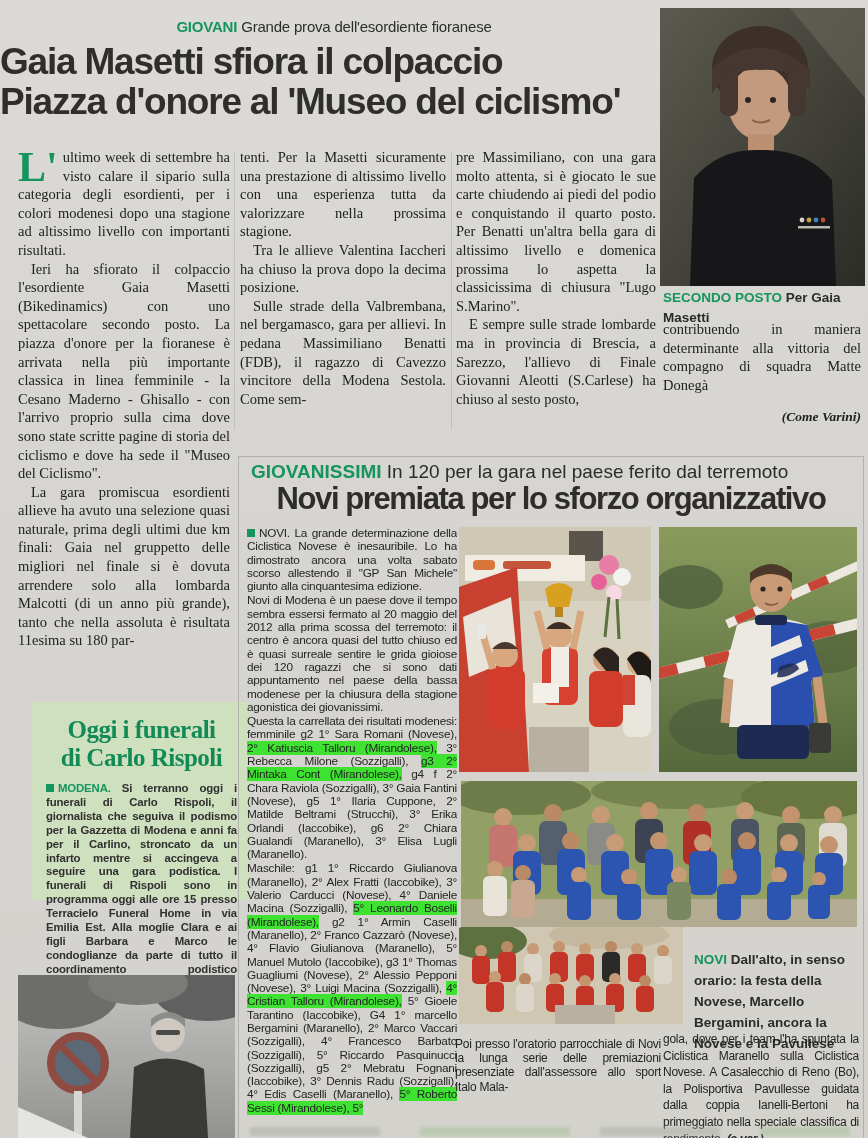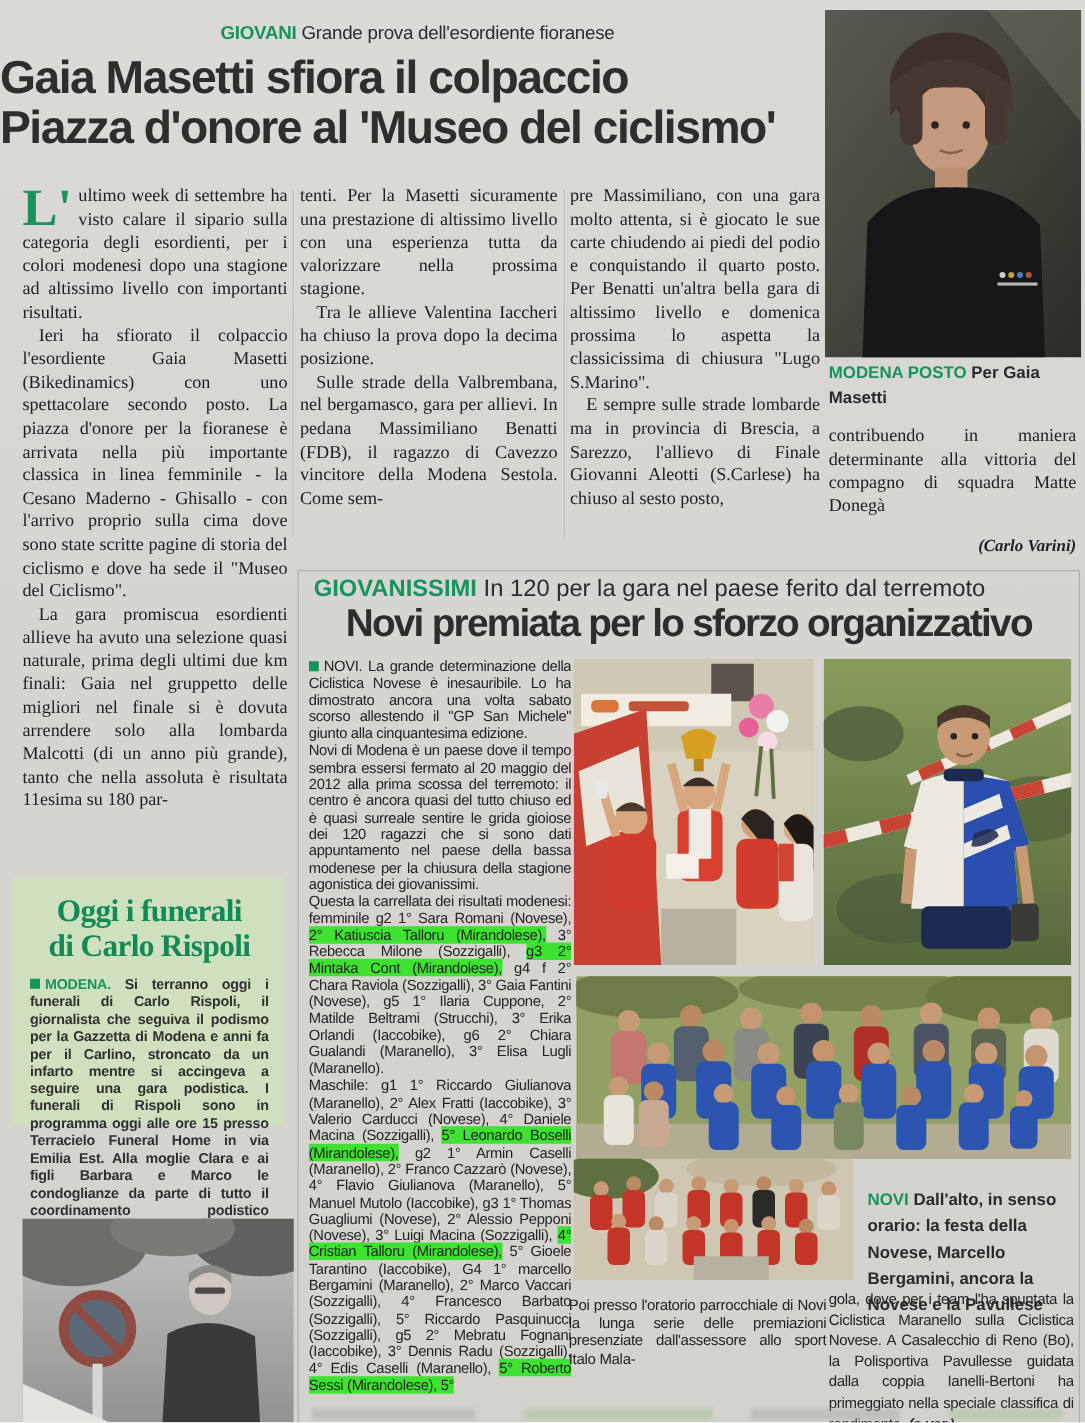--- a/index.html
+++ b/index.html
@@ -20,21 +20,21 @@
   .a1col p.ind{text-indent:13px;}
   .dropcap{float:left;font-size:42px;line-height:34px;font-weight:700;color:#15945c;
     padding:2px 5px 0 0;font-family:"Liberation Serif",serif;}
   .byline{margin-top:14px;text-align:right;font-weight:700;font-style:italic;font-size:13.5px;}
   .vrule{position:absolute;width:1px;background:rgba(0,0,0,0.10);}
   
   .cap{font-size:13.5px;font-weight:700;color:#2b2b2b;line-height:20px;}
   .cap .lbl{color:#15945c;}
   .a1-cap{position:absolute;left:663px;top:288px;width:200px;}
   
-  .fbox{position:absolute;left:10px;top:702px;width:217px;height:198px;
+  .fbox{position:absolute;left:32px;top:702px;width:217px;height:198px;
     background:#cfe0bf;box-sizing:border-box;padding:14px 12px 10px 14px;}
   .fbox h2{margin:0 0 10px 0;text-align:center;font-family:"Liberation Serif",serif;
     font-weight:700;font-size:25px;line-height:28px;color:#118a55;letter-spacing:-0.5px;}
   .fbox .body{font-size:11.4px;line-height:13.9px;font-weight:700;letter-spacing:-0.15px;
     text-align:justify;color:#303030;}
   .sqbullet{display:inline-block;width:8px;height:8px;background:#15945c;margin-right:4px;}
   
   .gbox{position:absolute;left:238px;top:456px;width:626px;height:696px;
     border:1px solid #b3b1ac;box-sizing:border-box;}
   .g-kicker{position:absolute;left:12px;top:4px;width:600px;font-size:19px;color:#2c2c2c;}
@@ -95,41 +95,41 @@
         <circle cx="142" cy="212" r="2.4" fill="#e8e4da"></circle>
           <circle cx="149" cy="212" r="2.4" fill="#d7b24a"></circle>
         <circle cx="156" cy="212" r="2.4" fill="#4d8ed0"></circle>
           <circle cx="163" cy="212" r="2.4" fill="#c85a3e"></circle>
         <rect x="138" y="218" width="32" height="2.5" fill="#cfcbc0"></rect>
       </g>
     </svg>
   </figure>
 
   <div class="a1-cap cap">
-    <span class="lbl">MODENA POSTO</span>
+    <span class="lbl">SECONDO POSTO</span>
     <span>Per Gaia Masetti</span>
   </div>
 
   <div class="a1col" style="left:18px;top:148px;width:212px;height:552px;">
     <p><span class="dropcap">L'</span><span>ultimo week di settembre ha visto calare il sipario sulla categoria degli esordienti, per i colori modenesi dopo una stagione ad altissimo livello con importanti risultati.</span></p>
     <p class="ind">Ieri ha sfiorato il colpaccio l'esordiente Gaia Masetti (Bikedinamics) con uno spettacolare secondo posto. La piazza d'onore per la fioranese è arrivata nella più importante classica in linea femminile - la Cesano Maderno - Ghisallo - con l'arrivo proprio sulla cima dove sono state scritte pagine di storia del ciclismo e dove ha sede il "Museo del Ciclismo".</p>
     <p class="ind">La gara promiscua esordienti allieve ha avuto una selezione quasi naturale, prima degli ultimi due km finali: Gaia nel gruppetto delle migliori nel finale si è dovuta arrendere solo alla lombarda Malcotti (di un anno più grande), tanto che nella assoluta è risultata 11esima su 180 par-</p>
   </div>
   <div class="a1col" style="left:240px;top:148px;width:206px;height:290px;">
     <p>tenti. Per la Masetti sicuramente una prestazione di altissimo livello con una esperienza tutta da valorizzare nella prossima stagione.</p>
     <p class="ind">Tra le allieve Valentina Iaccheri ha chiuso la prova dopo la decima posizione.</p>
     <p class="ind">Sulle strade della Valbrembana, nel bergamasco, gara per allievi. In pedana Massimiliano Benatti (FDB), il ragazzo di Cavezzo vincitore della Modena Sestola. Come sem-</p>
   </div>
   <div class="a1col" style="left:456px;top:148px;width:200px;height:290px;">
     <p>pre Massimiliano, con una gara molto attenta, si è giocato le sue carte chiudendo ai piedi del podio e conquistando il quarto posto. Per Benatti un'altra bella gara di altissimo livello e domenica prossima lo aspetta la classicissima di chiusura "Lugo S.Marino".</p>
     <p class="ind">E sempre sulle strade lombarde ma in provincia di Brescia, a Sarezzo, l'allievo di Finale Giovanni Aleotti (S.Carlese) ha chiuso al sesto posto,</p>
   </div>
-  <div class="a1col" style="left:663px;top:320px;width:198px;height:118px;margin-top:20px;">
+  <div class="a1col" style="left:663px;top:320px;width:198px;height:118px;">
     <p>contribuendo in maniera determinante alla vittoria del compagno di squadra Matte Donegà</p>
-    <div class="byline">(Carlo Varini)</div>
+    <div class="byline">(Come Varini)</div>
   </div>
   <div class="vrule" style="left:234px;top:152px;height:278px;"></div>
   <div class="vrule" style="left:451px;top:152px;height:278px;"></div>
 
   <aside class="fbox">
     <h2>
       <div>Oggi i funerali</div>
       <div>di Carlo Rispoli</div>
     </h2>
     <div class="body">

